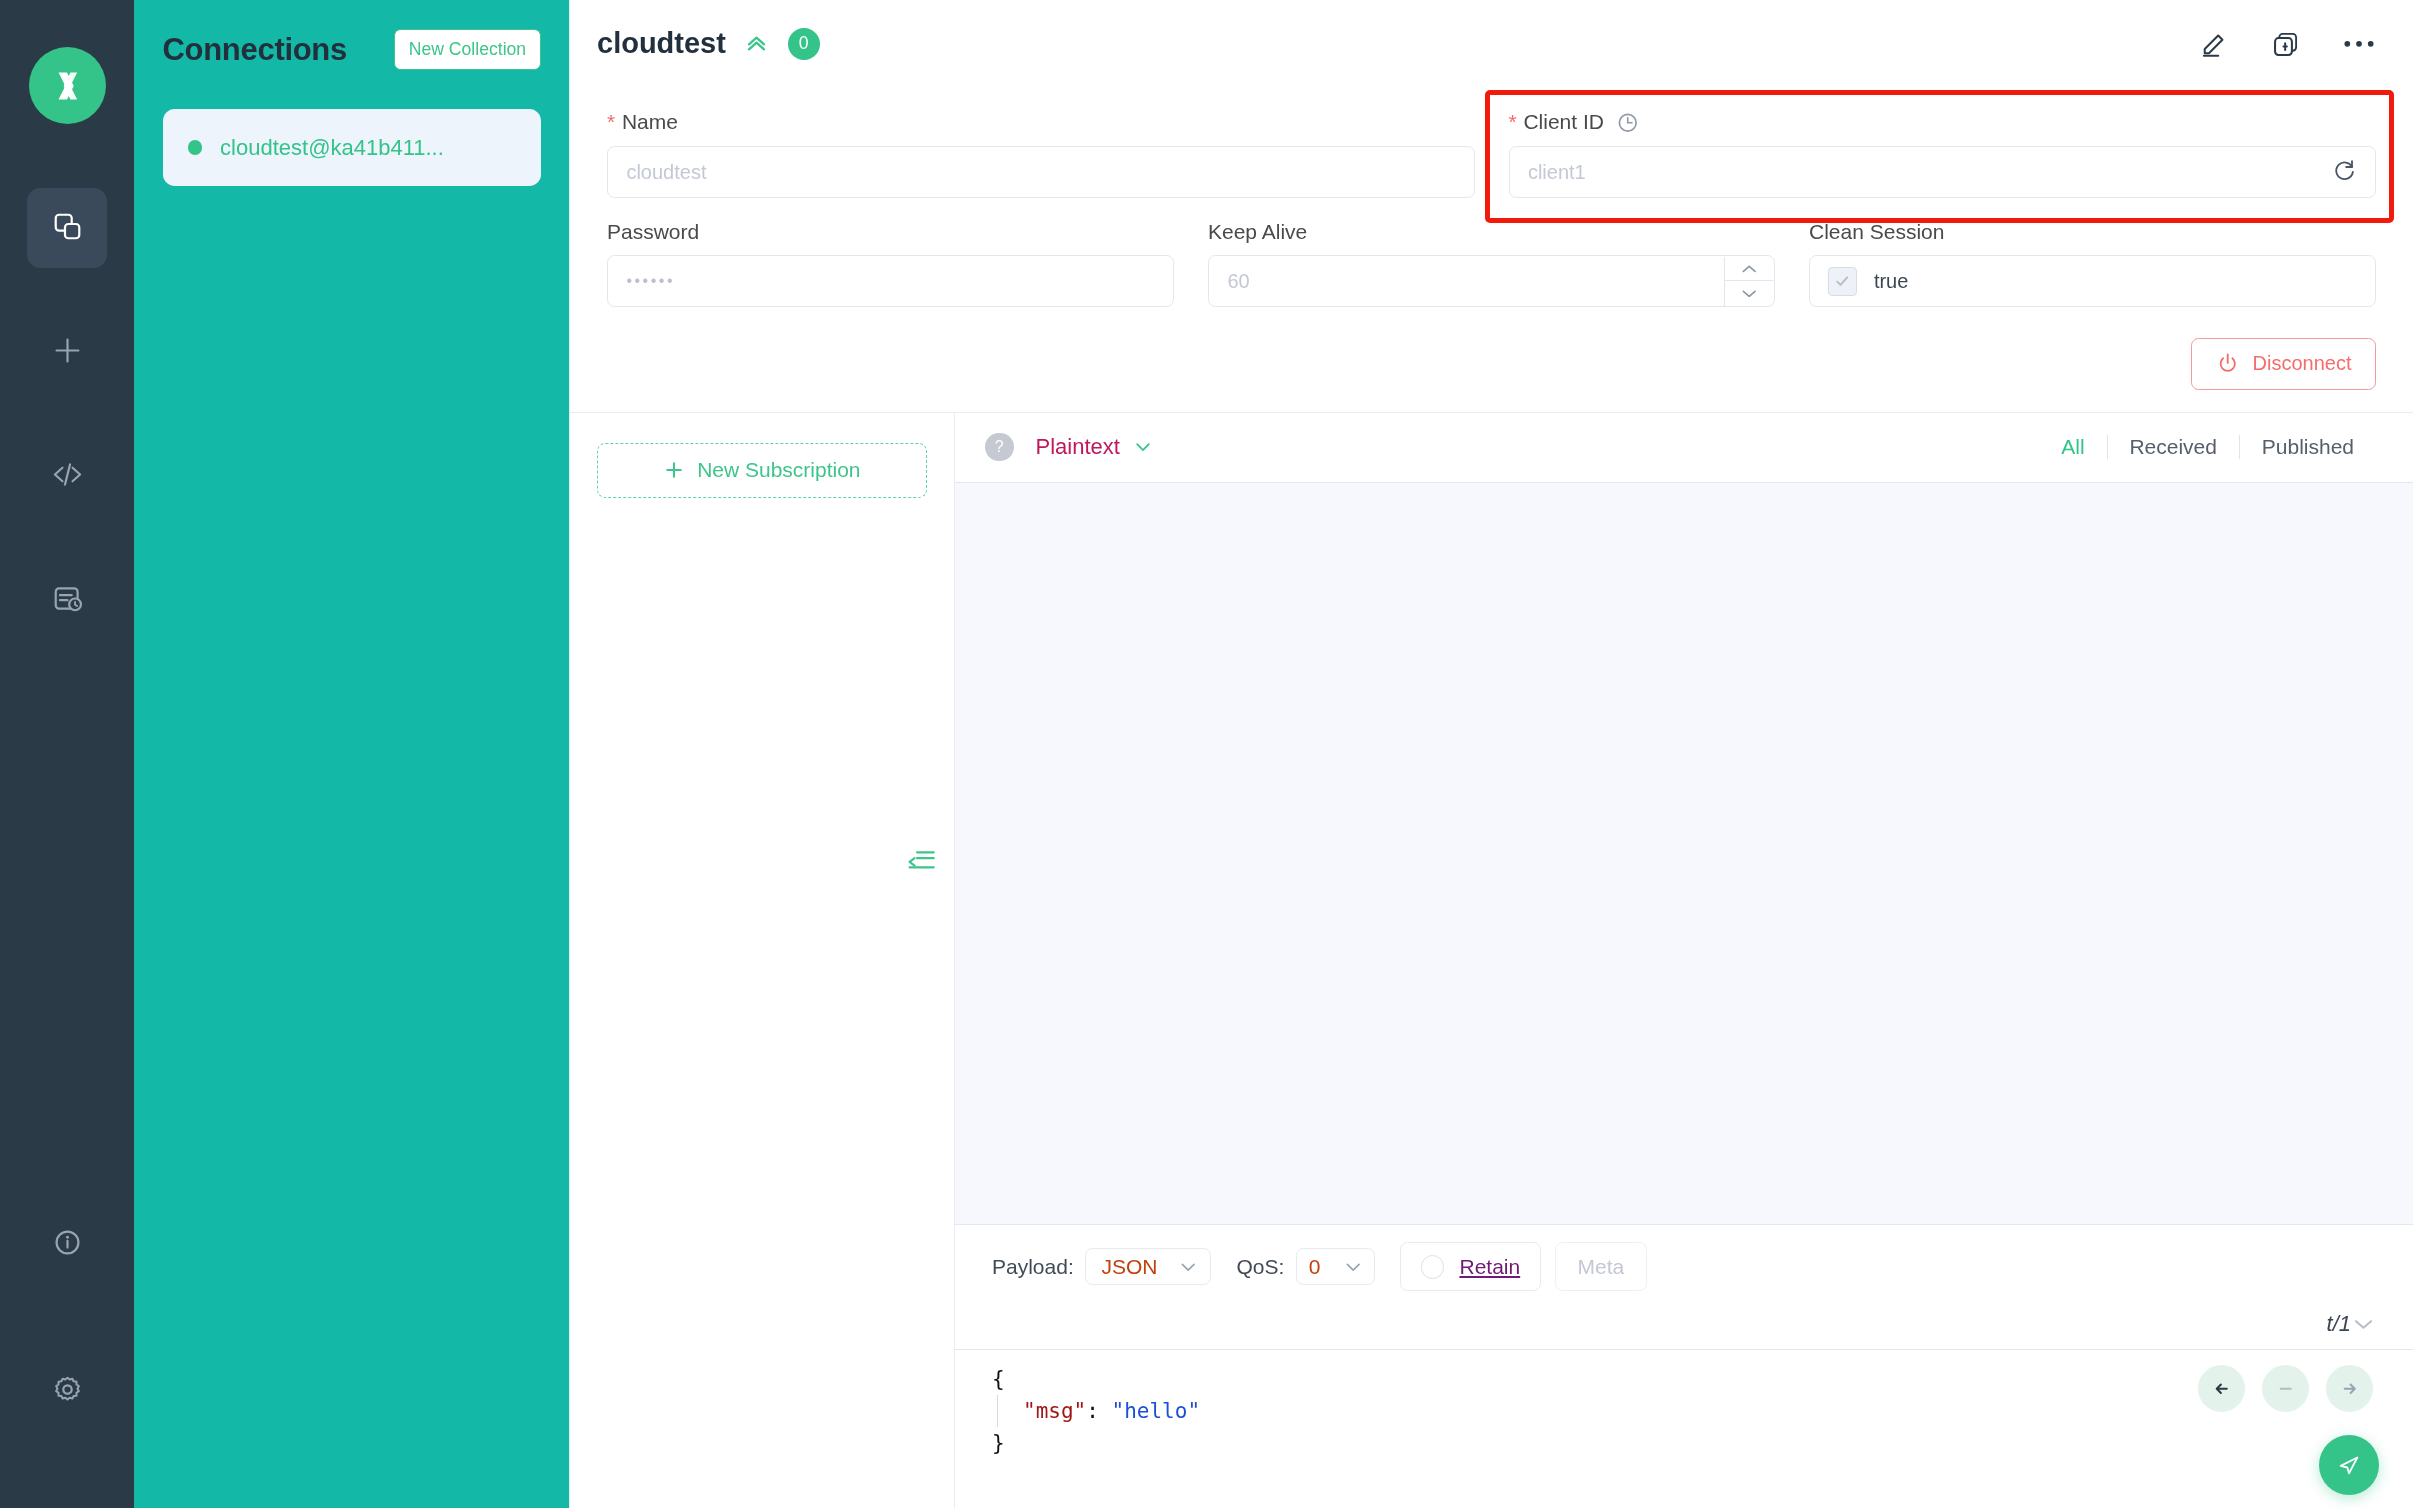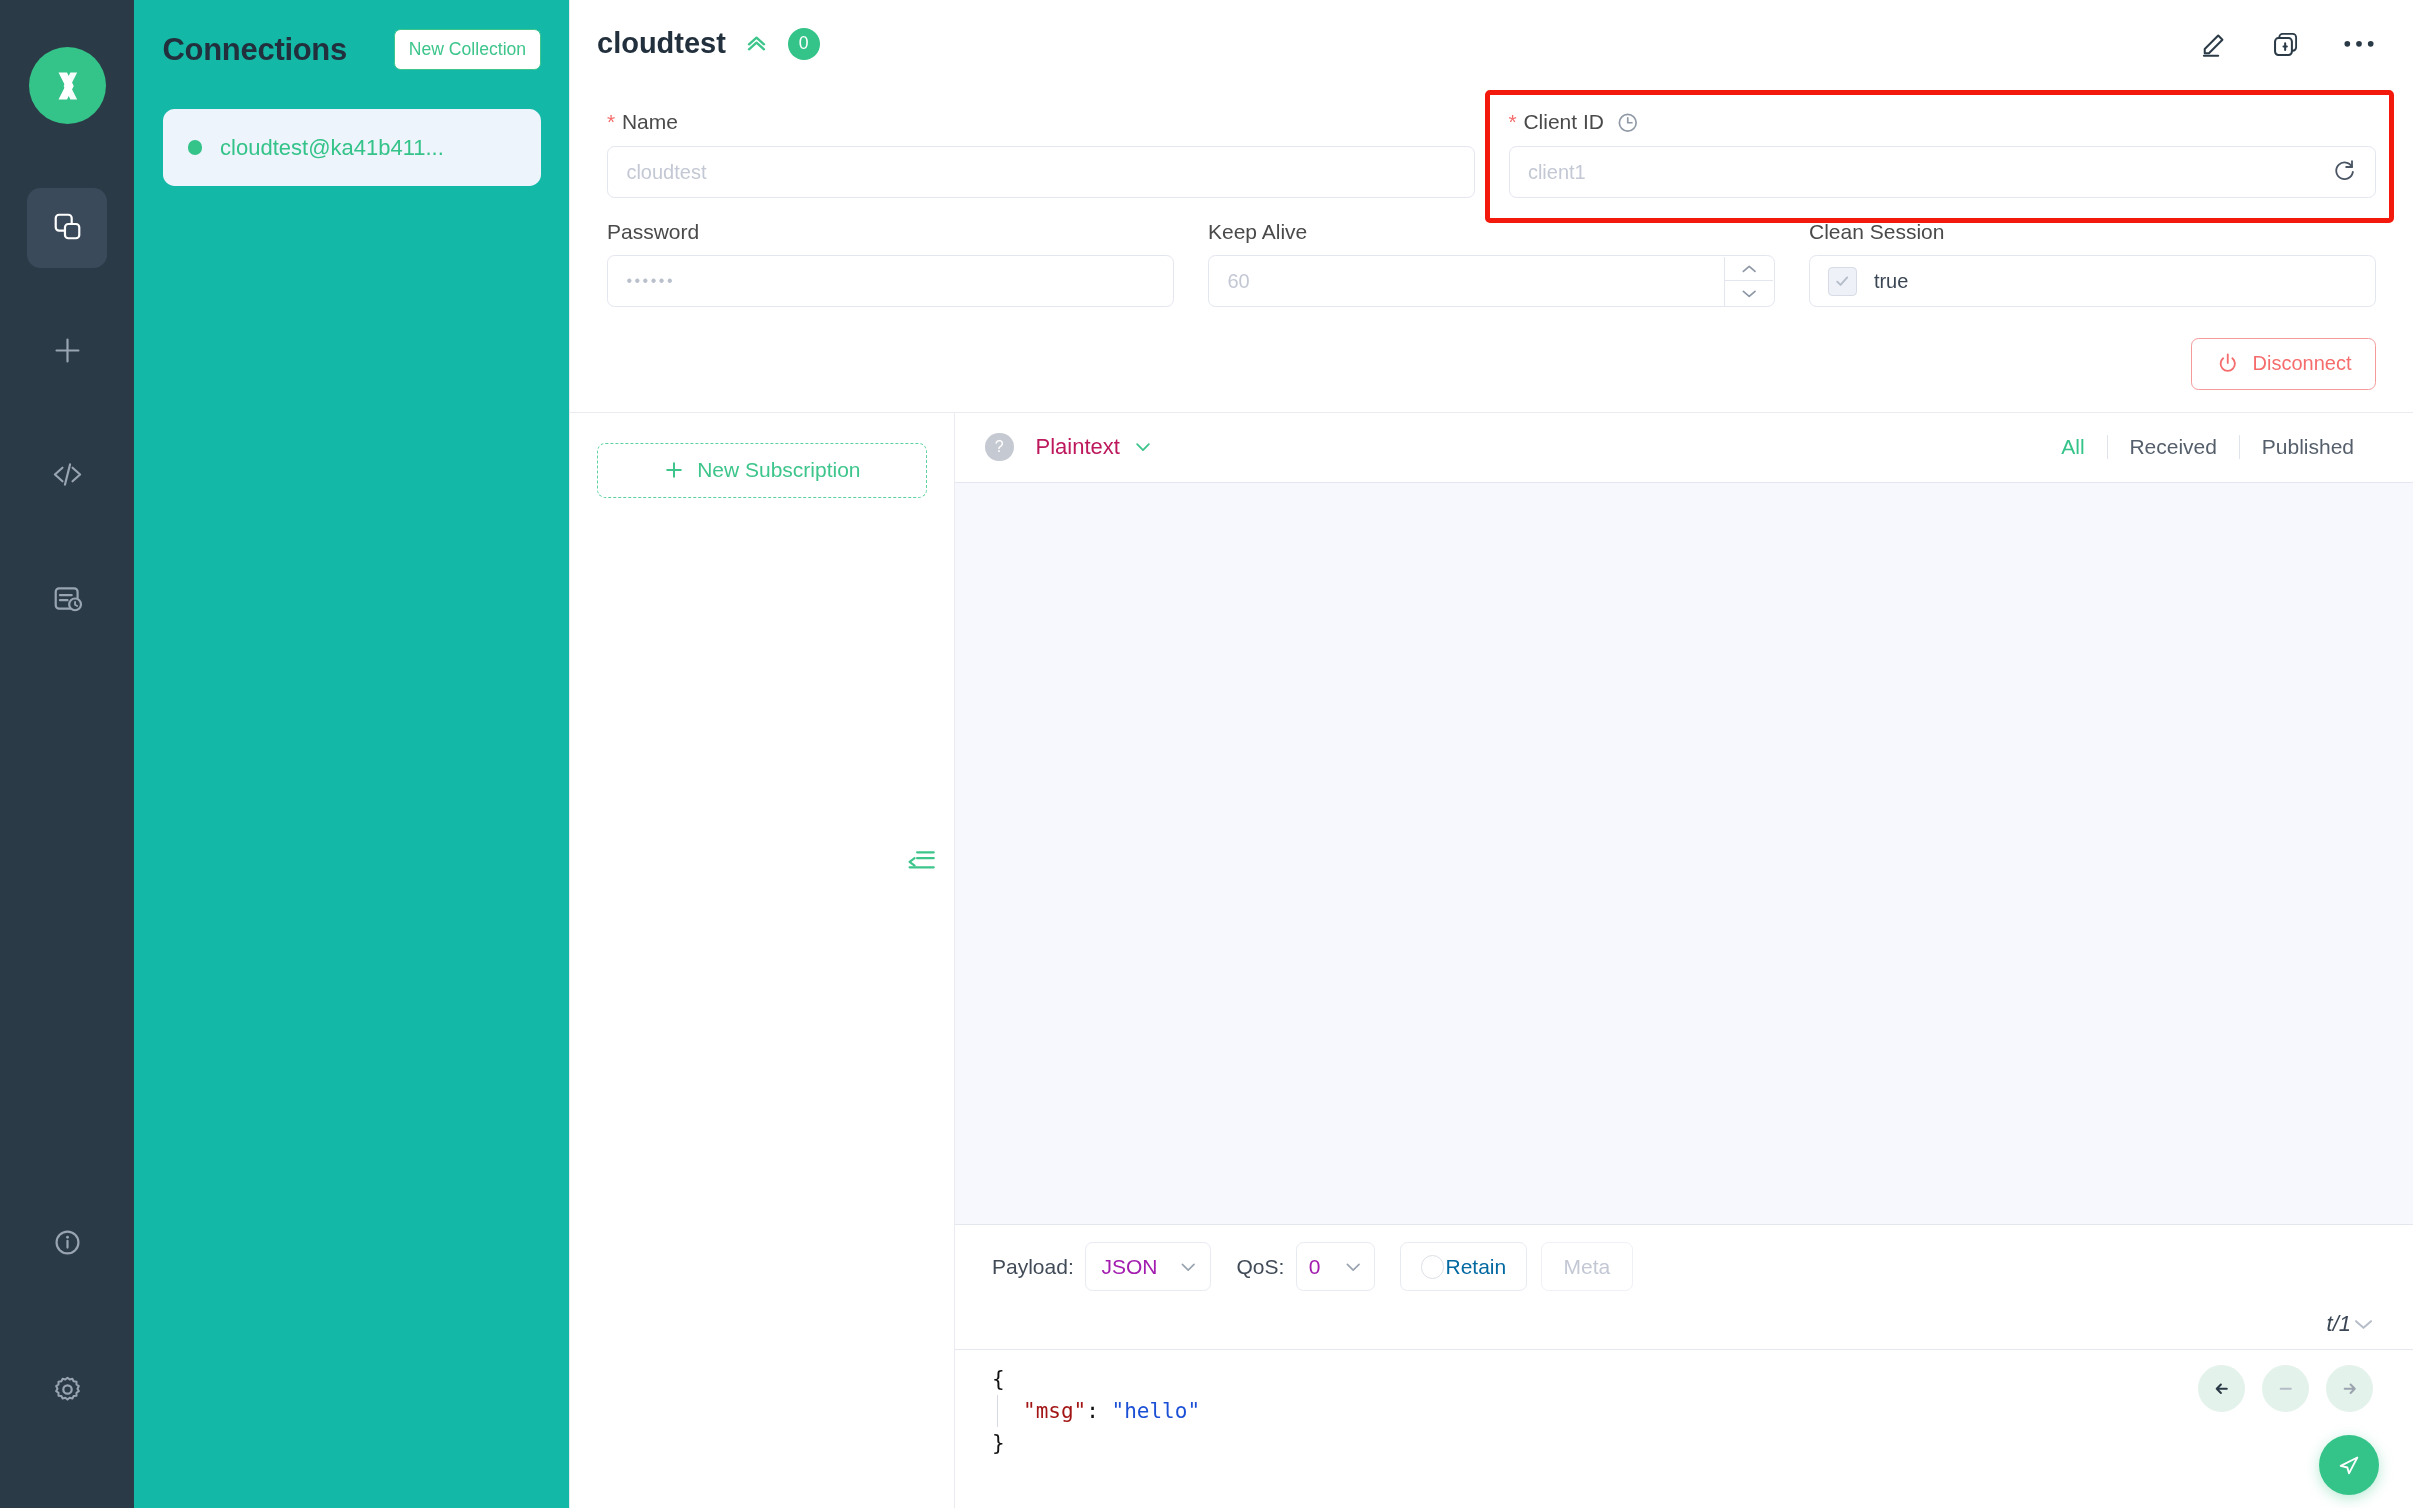--- a/index.html
+++ b/index.html
@@ -176,32 +176,33 @@
 
   .msg-list { flex: 1 1 auto; background: #f6f8fd; min-height: 0; }
 
   
   .publish { background: #fff; border-top: 0.8px solid #e4e7ee; }
   .pub-opts {
     display: flex; align-items: center; gap: 0; padding: 17px 0 15px 37px;
   }
   .pub-lbl { font-size: 21px; color: #414b57; margin-right: 11.7px; }
   .sel {
-    height: 49px; border: 0.8px solid #e7eaf1; border-radius: 7.5px;
+    height: 37px; border: 0.8px solid #e7eaf1; border-radius: 7.5px;
     display: flex; align-items: center; justify-content: space-between;
-    padding: 0 15px; gap: 22px; font-size: 21px; color: #a21caf;
+    padding: 0 15px; gap: 22px; font-size: 21px; color: #c2410c;
     background: #fff; cursor: pointer; margin-right: 25px;
   }
   .sel.payload { width: 126px; }
   .sel.qos { width: 79px; gap: 8.4px; padding: 0 11.7px; }
   .retain {
     height: 49px; border: 0.8px solid #e7eaf1; border-radius: 7.5px;
-    display: flex; align-items: center; gap: 1px; padding: 0 20px;
-    font-size: 21px; color: #0369a1; background: #fff; cursor: pointer;
+    display: flex; align-items: center; gap: 15px; padding: 0 20px;
+    font-size: 21px; color: #701a75; background: #fff; cursor: pointer;
     margin-right: 13.4px;
+    text-decoration: underline;
   }
   .radio { width: 23.5px; height: 23.5px; border-radius: 50%; border: 0.8px solid #dcdfe6; }
   .meta {
     height: 49px; border: 0.8px solid #eef0f5; border-radius: 7.5px;
     display: flex; align-items: center; padding: 0 22px;
     font-size: 21px; color: #c3c8d4; background: #fff; cursor: pointer;
   }
   .topic-bar {
     display: flex; align-items: center; justify-content: flex-end;
     padding: 5px 37px 11.7px 37px;

